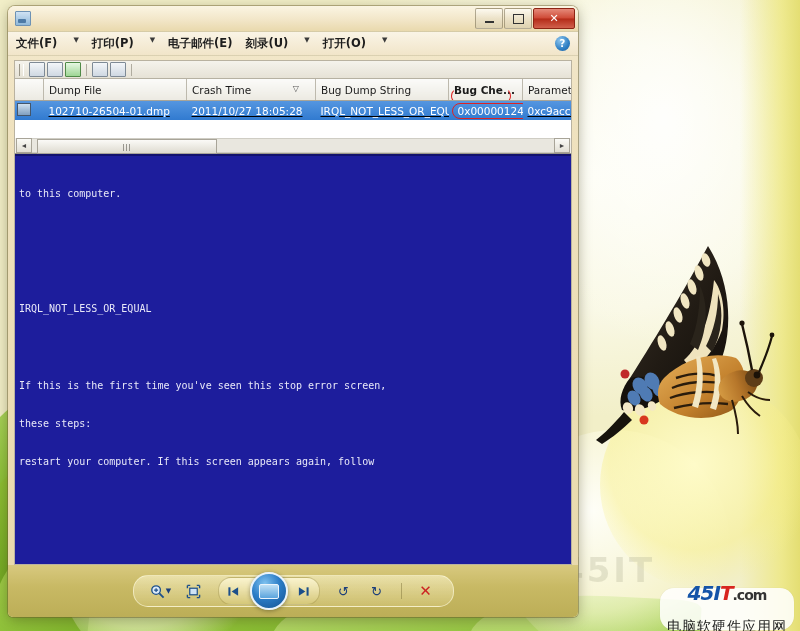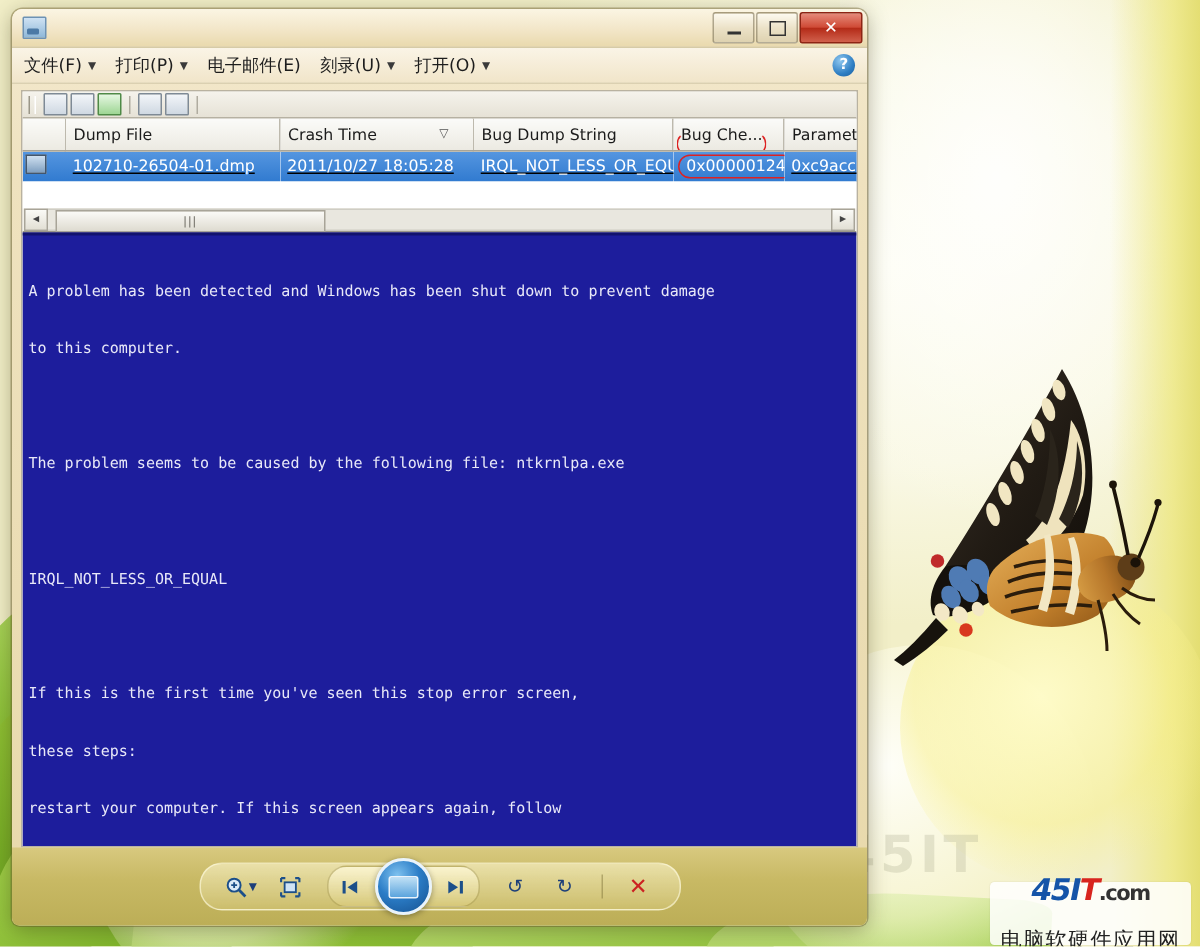--- a/index.html
+++ b/index.html
@@ -61,21 +61,21 @@
              background: radial-gradient(circle at 45% 40%, rgba(255,252,200,0.9) 0%, rgba(248,240,140,0.5) 50%, rgba(240,232,120,0) 73%); }
 
   
   #butterfly { position: absolute; left: 596px; top: 228px; width: 200px; height: 236px; }
 
   
   #watermark {
     position: absolute; left: 660px; top: 588px;
     width: 134px; height: 42px;
     background: rgba(255,255,255,0.86);
-    border-radius: 3px;
+    border-radius: 14px;
     display: flex; flex-direction: column;
     align-items: center; justify-content: center;
     box-shadow: 0 0 1px rgba(0,0,0,0.15);
   }
   #watermark-logo {
     font-family: "DejaVu Sans", sans-serif;
     font-size: 20px; font-weight: bold; font-style: italic;
     letter-spacing: -1px; line-height: 1;
   }
   #watermark-logo .wm-blue { color: #1554a8; }
@@ -145,22 +145,23 @@
 
   #menubar {
     height: 23px; flex: 0 0 23px;
     background: linear-gradient(180deg,#faf4e6 0%, #f1e5c9 100%);
     border-bottom: 1px solid rgba(160,142,80,0.35);
     display: flex; align-items: center; padding-left: 8px;
     position: relative;
   }
   .menu-item {
     font-size: 11.5px; color: #1d1d1d; margin-right: 13px;
-    display: flex; align-items: center; gap: 4px; white-space: nowrap;
+    display: flex; gap: 16px; white-space: nowrap;
     font-family: "DejaVu Sans", "Liberation Sans", sans-serif;
+    font-weight: bold;
   }
   .menu-caret { font-size: 7px; color: #3a3a3a; }
   #help-icon {
     position: absolute; right: 8px; top: 4px;
     width: 15px; height: 15px; border-radius: 50%;
     background: radial-gradient(circle at 35% 30%, #8fc7ef 0%, #2f7fc4 60%, #1b5d9c 100%);
     color: #fff; font-size: 10px; font-weight: bold;
     display:flex; align-items:center; justify-content:center;
     font-family: "DejaVu Sans", sans-serif;
   }
@@ -473,21 +474,21 @@
       <table id="dump-table">
         <thead>
           <tr>
             <th style="width:18px;border-right:1px solid #bdb9ad;"></th>
             <th style="width:132px;">Dump File</th>
             <th style="width:118px;position:relative;">
               <span>Crash Time</span>
               <span class="sort-arrow">▽</span>
             </th>
             <th style="width:122px;">Bug Dump String</th>
-            <th style="width:63px;" class="hdr-highlight">Bug Che...</th>
+            <th style="width:63px;font-weight:bold;" class="hdr-highlight">Bug Che...</th>
             <th style="width:60px;">Paramete...</th>
 
             <th>Paramete...</th>
           </tr>
         </thead>
         <tbody>
           <tr id="dump-row">
             <td class="row-icon-cell"><span class="row-icon"></span></td>
             <td>102710-26504-01.dmp</td>
             <td>2011/10/27 18:05:28</td>
@@ -504,24 +505,22 @@
 
       <div id="table-hscroll">
         <div class="hs-arrow">◄</div>
         <div id="hs-track">
           <div id="hs-thumb">|||</div>
         </div>
         <div class="hs-arrow">►</div>
       </div>
 
       <div id="bluescreen">
-        <span class="bs-line">A problem has been detected and Windows has been shut down to prevent damage</span>
         <span class="bs-line">to this computer.</span>
         <span class="bs-line"></span>
-        <span class="bs-line">The problem seems to be caused by the following file: ntkrnlpa.exe</span>
         <span class="bs-line"></span>
         <span class="bs-line">IRQL_NOT_LESS_OR_EQUAL</span>
         <span class="bs-line"></span>
         <span class="bs-line">If this is the first time you've seen this stop error screen,</span>
         <span class="bs-line">these steps:</span>
         <span class="bs-line">restart your computer. If this screen appears again, follow</span>
         
         
         
         

